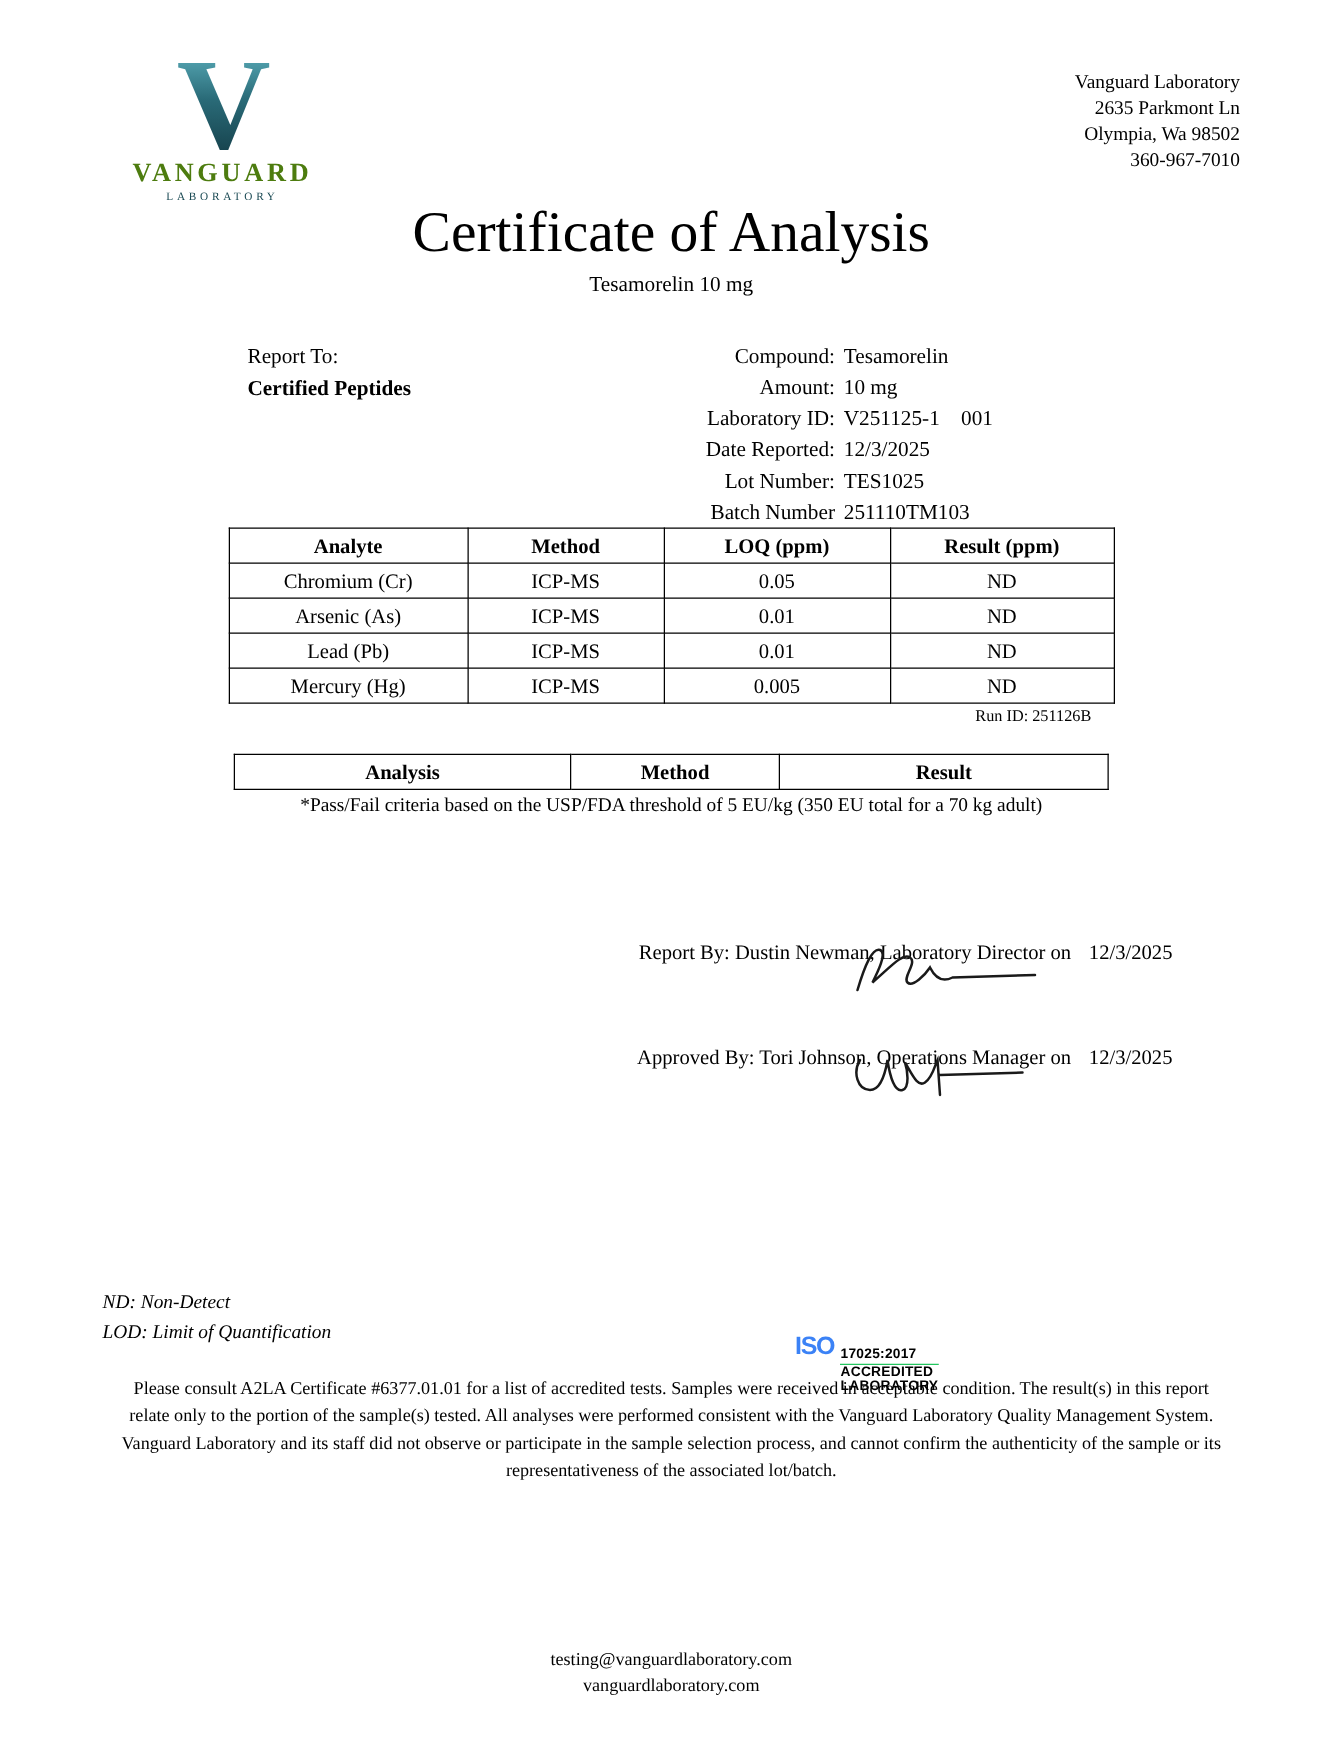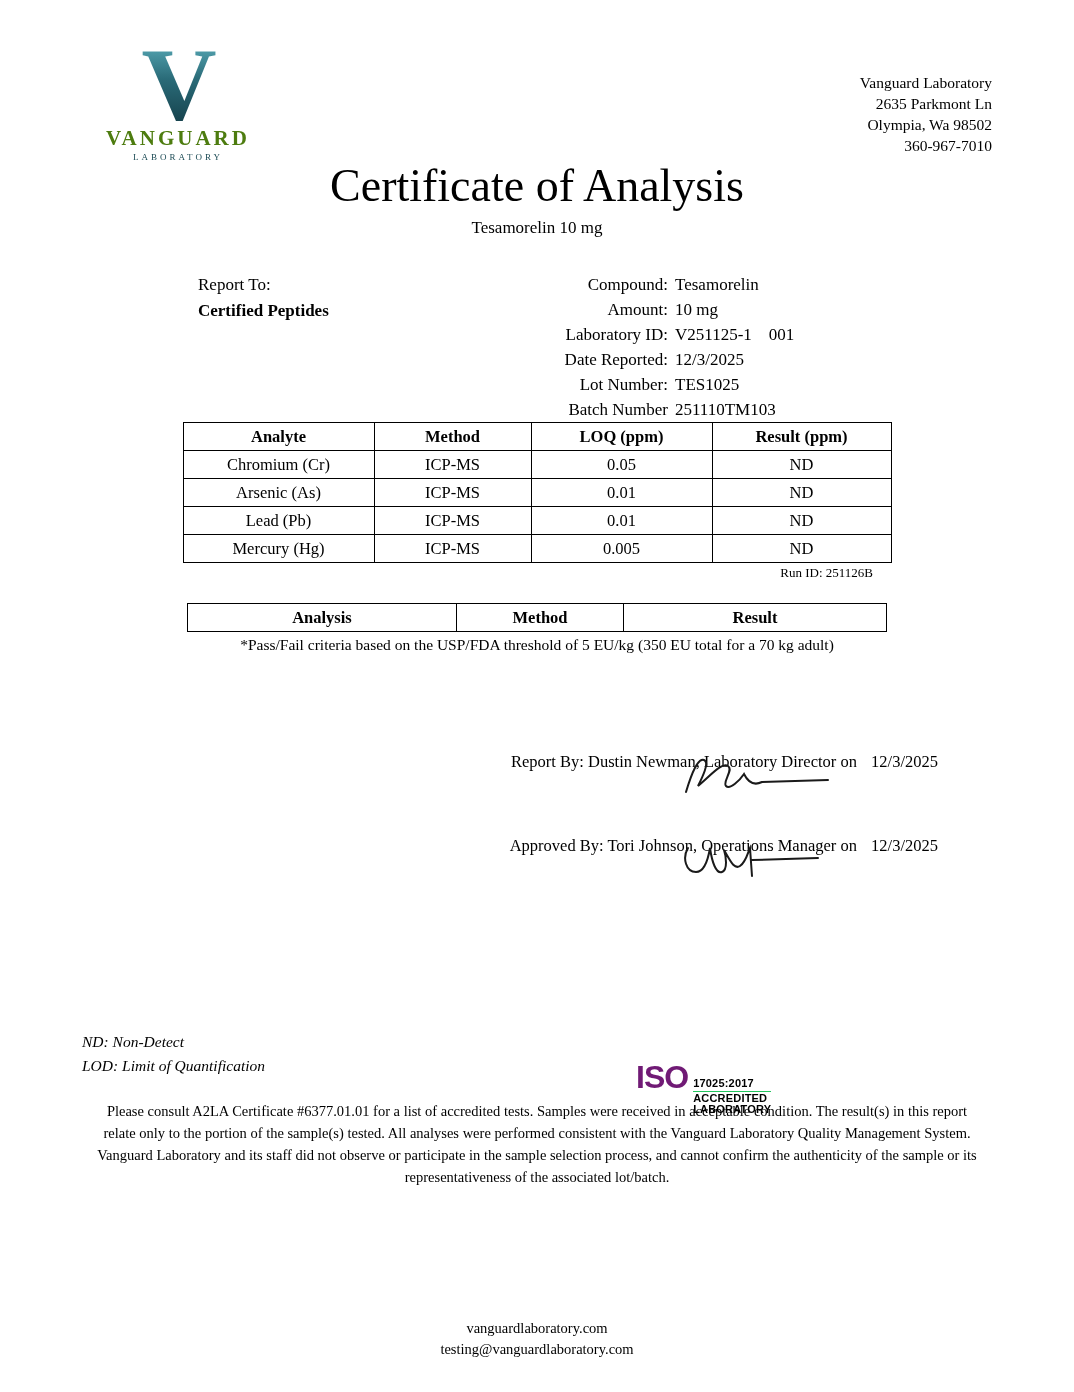--- a/index.html
+++ b/index.html
@@ -54,21 +54,21 @@
   .logo-sub {
     display: block;
     font-size: 9px;
     letter-spacing: 3px;
     color: #1b4a54;
     margin-top: 1px;
   }
   .lab-address {
     position: absolute;
     right: 82px;
-    top: 72px;
+    top: 55px;
     text-align: right;
     font-size: 15.5px;
     line-height: 21px;
   }
 
   
   .doc-title {
     text-align: center;
     font-size: 46px;
     line-height: 52px;
@@ -201,23 +201,23 @@
     position: absolute;
     left: 636px;
     top: 1038px;
     display: flex;
     align-items: center;
     gap: 5px;
   }
   .iso-word {
     font-family: "Liberation Sans", sans-serif;
     font-weight: bold;
-    font-size: 32px;
+    font-size: 20px;
     letter-spacing: -1px;
-    color: #701a75;
+    color: #3b82f6;
     line-height: 30px;
   }
   .iso-lines {
     font-family: "Liberation Sans", sans-serif;
     font-size: 11px;
     font-weight: bold;
     line-height: 11.5px;
     letter-spacing: 0.2px;
   }
   .iso-lines .l1 { border-bottom: 1px solid #22c55e; padding-bottom: 1px; margin-top: 40px; }
@@ -374,15 +374,15 @@
   <span class="iso-lines">
     <span class="l1" style="display:block">17025:2017</span>
     <span class="l2" style="display:block">ACCREDITED</span>
     <span style="display:block">LABORATORY</span>
   </span>
 </div>
 
 <div class="disclaimer">Please consult A2LA Certificate #6377.01.01 for a list of accredited tests. Samples were received in acceptable condition. The result(s) in this report relate only to the portion of the sample(s) tested. All analyses were performed consistent with the Vanguard Laboratory Quality Management System. Vanguard Laboratory and its staff did not observe or participate in the sample selection process, and cannot confirm the authenticity of the sample or its representativeness of the associated lot/batch.</div>
 
 <div class="footer">
+  <div>testing@vanguardlaboratory.com</div>
   <div>vanguardlaboratory.com</div>
-  <div>testing@vanguardlaboratory.com</div>
 </div>
 
 </body></html>

